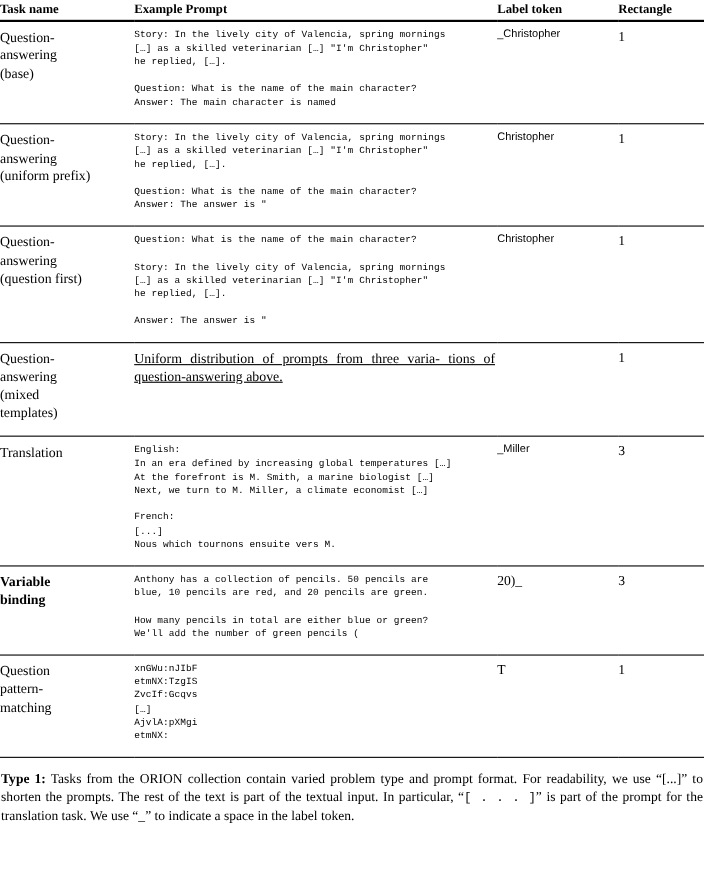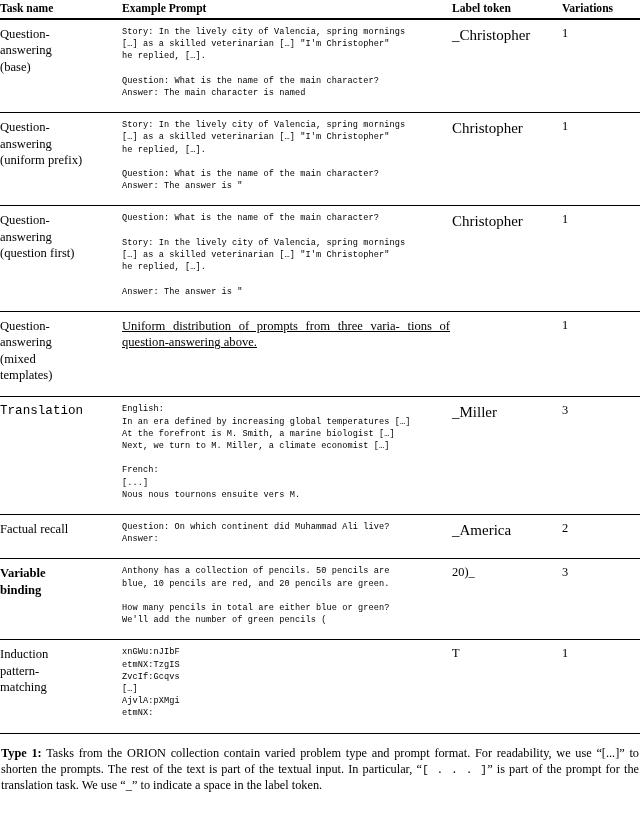--- a/index.html
+++ b/index.html
@@ -64,22 +64,22 @@
     font-size: 12.6px;
     line-height: 1.30;
   }
   .cell-ex {
     padding-left: 2px;
     padding-right: 6px;
     margin-left: 44px;
   }
   .cell-lab {
     padding-left: 3px;
-    font-family: Liberation Serif, serif;
-    font-size: 15px;
+    font-family: Liberation Sans, sans-serif;
+    font-size: 10px;
     line-height: 1.25;
     white-space: pre;
   }
   .cell-lab.serif-lab {
     font-family: "Liberation Serif", "DejaVu Serif", serif;
     font-size: 12.4px;
     margin-left: 46px;
   }
   .cell-var {
     padding-left: 6px;
@@ -134,21 +134,21 @@
         <th>
           <span class="hdr-inner">Task name</span>
         </th>
         <th>
           <span class="hdr-inner">Example Prompt</span>
         </th>
         <th>
           <span class="hdr-inner">Label token</span>
         </th>
         <th>
-          <span class="hdr-inner">Variations</span>
+          <span class="hdr-inner">Rectangle</span>
         </th>
       </tr>
     </thead>
     <tbody id="table-body">
         <tr class="data-row">
           <td class="cell-task" style="white-space: pre-line;">Question-
 answering
 (base)</td>
           <td class="cell-ex">
             <pre class="prompt">Story: In the lively city of Valencia, spring mornings
@@ -198,58 +198,49 @@
 (mixed
 templates)</td>
           <td class="cell-ex">
             <p class="prose">Uniform distribution of prompts from three varia-
 tions of question-answering above.</p>
           </td>
           <td class="cell-lab"></td>
           <td class="cell-var">1</td>
         </tr>
         <tr class="data-row">
-          <td class="cell-task" style="white-space: pre-line; font-family: Liberation Mono, monospace;">Translation</td>
+          <td class="cell-task" style="white-space: pre-line;">Translation</td>
           <td class="cell-ex">
             <pre class="prompt">English:
 In an era defined by increasing global temperatures […]
 At the forefront is M. Smith, a marine biologist […]
 Next, we turn to M. Miller, a climate economist […]
 
 French:
 [...]
-Nous nous tournons ensuite vers M.</pre>
+Nous which tournons ensuite vers M.</pre>
           </td>
           <td class="cell-lab">_Miller</td>
           <td class="cell-var">3</td>
         </tr>
         <tr class="data-row">
-          <td class="cell-task" style="white-space: pre-line;">Factual recall</td>
-          <td class="cell-ex">
-            <pre class="prompt">Question: On which continent did Muhammad Ali live?
-Answer:</pre>
-          </td>
-          <td class="cell-lab">_America</td>
-          <td class="cell-var">2</td>
-        </tr>
-        <tr class="data-row">
           <td class="cell-task" style="white-space: pre-line; font-weight: bold;">Variable
 binding</td>
           <td class="cell-ex">
             <pre class="prompt">Anthony has a collection of pencils. 50 pencils are
 blue, 10 pencils are red, and 20 pencils are green.
 
 How many pencils in total are either blue or green?
 We'll add the number of green pencils (</pre>
           </td>
           <td class="cell-lab serif-lab">20)_</td>
           <td class="cell-var">3</td>
         </tr>
         <tr class="data-row">
-          <td class="cell-task" style="white-space: pre-line;">Induction
+          <td class="cell-task" style="white-space: pre-line;">Question
 pattern-
 matching</td>
           <td class="cell-ex">
             <pre class="prompt">xnGWu:nJIbF
 etmNX:TzgIS
 ZvcIf:Gcqvs
 […]
 AjvlA:pXMgi
 etmNX:</pre>
           </td>

